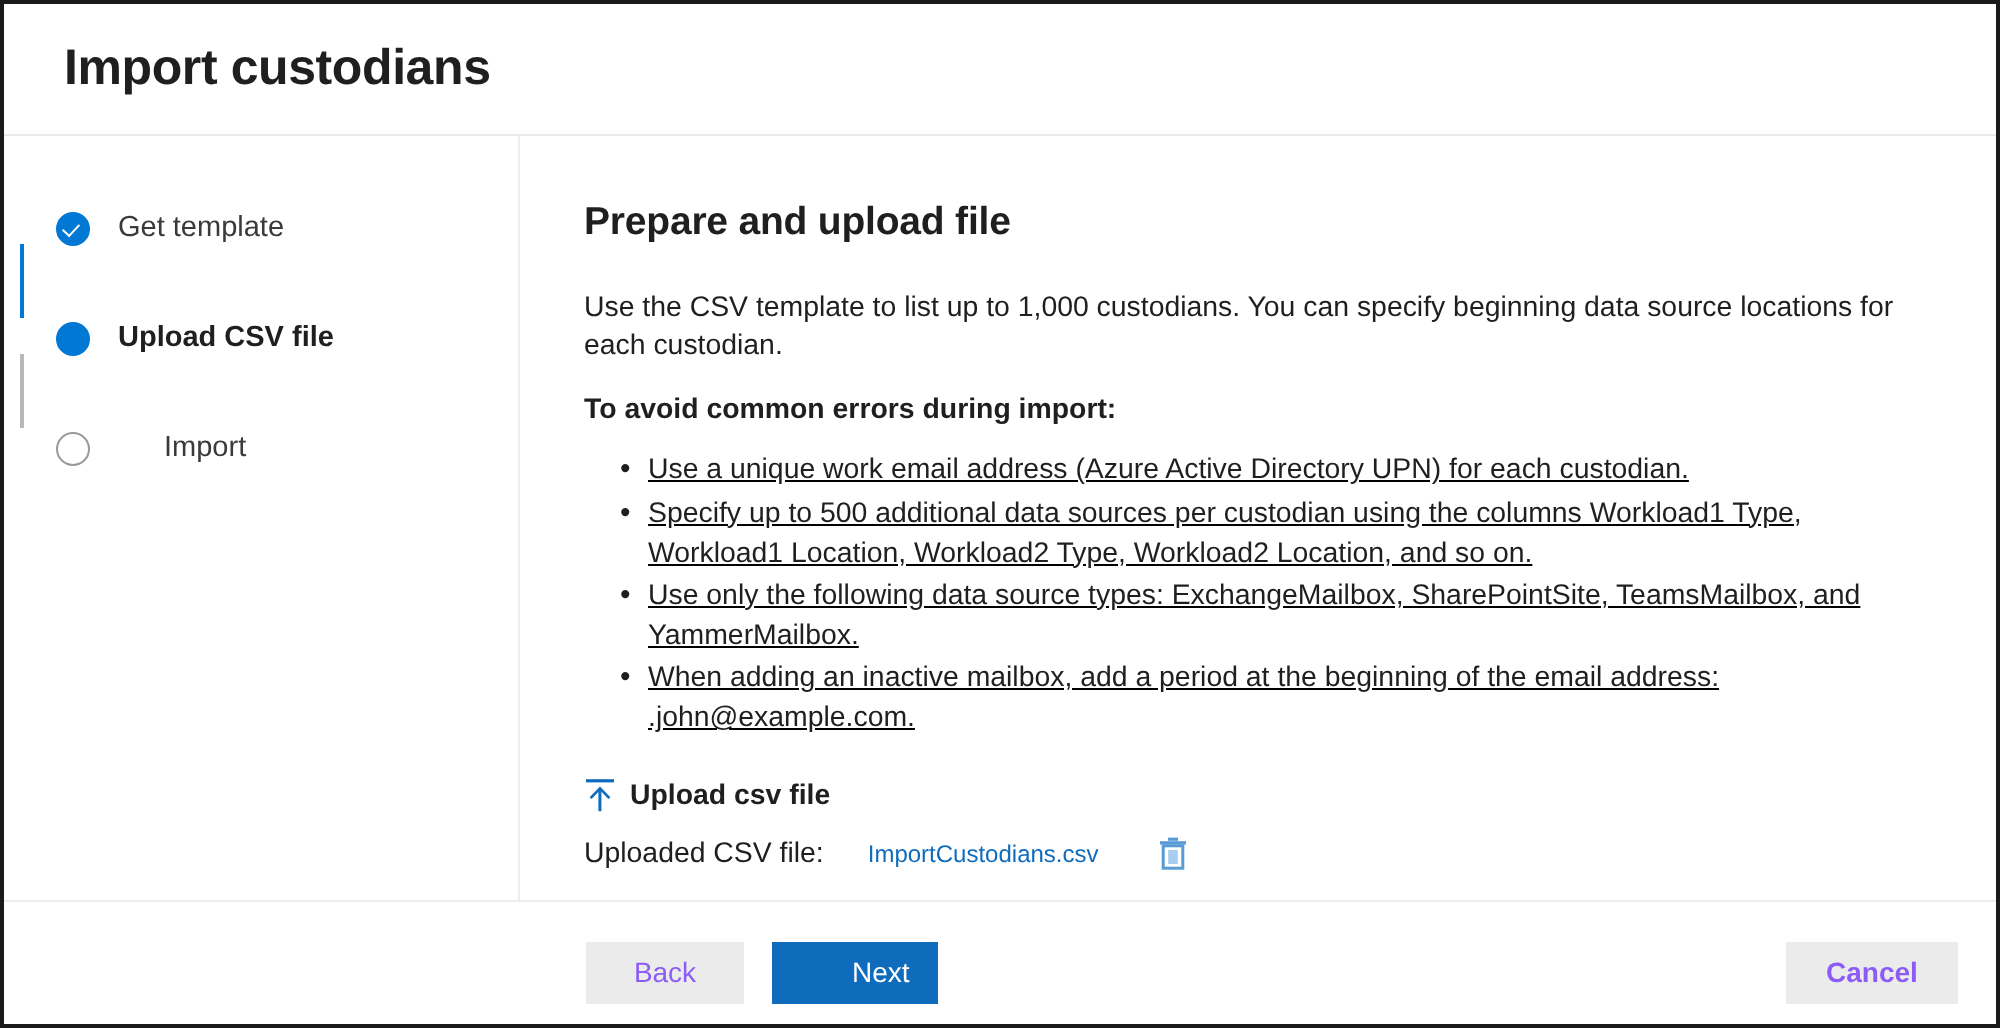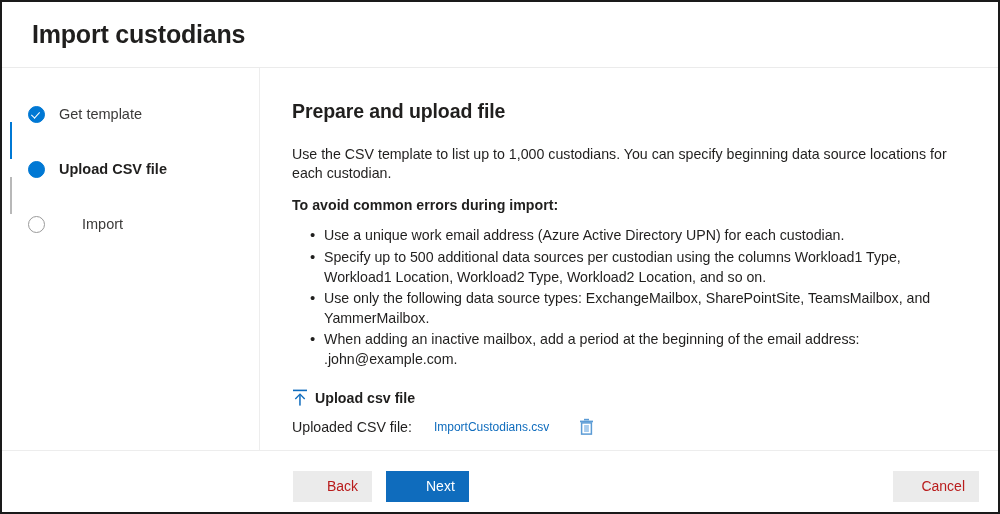--- a/index.html
+++ b/index.html
@@ -143,20 +143,21 @@
   .content-subhead {
     font-size: 14.2px;
     font-weight: bold;
     color: #201f1e;
     margin: 0 0 12px 0;
   }
   .tips-list {
     margin: 0 0 20px 0;
     padding-left: 32px;
     list-style: none;
+    text-decoration: underline;
   }
   .tips-list li {
     position: relative;
     font-size: 14.2px;
     color: #201f1e;
     line-height: 1.42;
     margin-bottom: 1px;
   }
   .tips-list li::before {
     content: "\2022";
@@ -265,29 +266,28 @@
     font-family: "Liberation Sans", sans-serif;
     font-size: 14px;
     border: none;
     cursor: pointer;
     padding: 0 14px;
     line-height: 31px;
     text-align: center;
   }
   .btn-secondary {
     background: #ebebeb;
-    color: #b91c1c;
-    text-align: right;
+    color: #8b5cf6;
   }
   .btn-primary {
     background: #0f6cbd;
     color: #ffffff;
   }
   .btn-next { min-width: 70px; margin-left: 14px; padding-left: 40px; }
-  .btn-cancel { margin-left: auto; min-width: 86px; }
+  .btn-cancel { margin-left: auto; min-width: 86px; font-weight: bold; }
 </style>
 </head>
 <body>
 
 <div id="app">
 
   <div class="dialog-header">
     <div class="dialog-title">Import custodians</div>
   </div>
 

